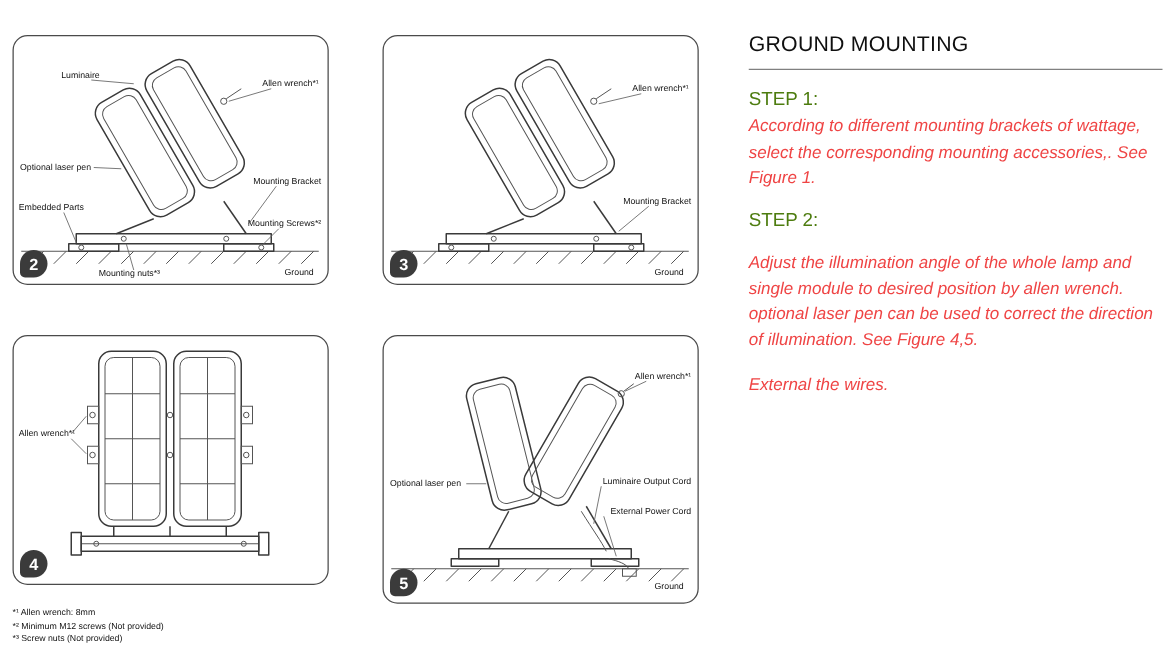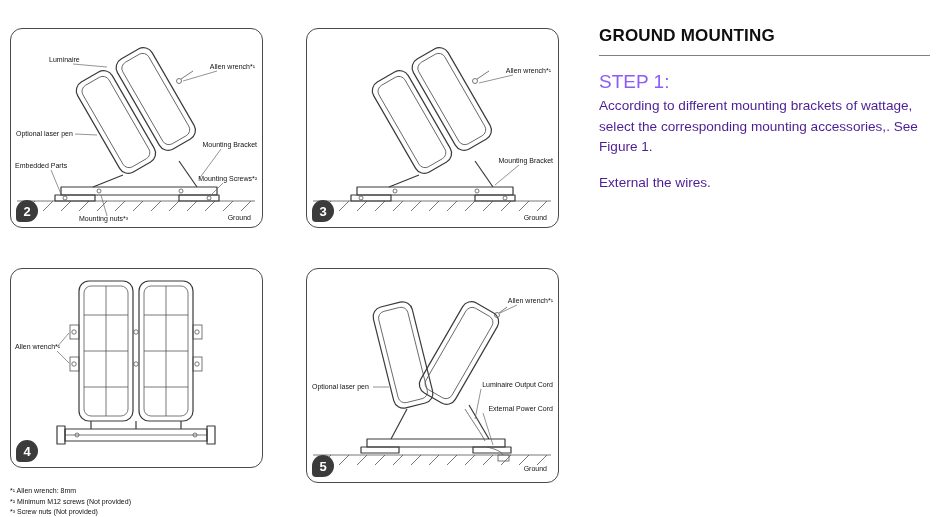--- a/index.html
+++ b/index.html
@@ -18,25 +18,25 @@
            background:#3b3b3b; color:#fff; border-radius:50% 50% 50% 4px;
            display:flex; align-items:center; justify-content:center;
            font-size:13px; font-weight:bold; }
 
   svg .ln     { stroke:#3a3a3a; stroke-width:1.2; fill:none; stroke-linejoin:round; }
   svg .ln2    { stroke:#555;    stroke-width:0.8; fill:none; }
   svg .leader { stroke:#666;    stroke-width:0.7; fill:none; }
   svg text    { font-size:7px; fill:#111; font-family:"Liberation Sans", sans-serif; }
 
   .instructions { position:absolute; left:599px; top:26px; width:331px; }
-  .instr-title  { font-size:17px; font-weight:bold; color:#0f0f0f; letter-spacing:0.2px;
+  .instr-title  { font-size:17px; font-weight:normal; color:#0f0f0f; letter-spacing:0.2px;
                   padding-bottom:9px; border-bottom:1px solid #808080; }
   .step       { margin-top:15px; }
-  .step-label { font-size:19px; color:#8b5cf6; margin-bottom:3px; }
-  .step-text  { font-size:13.6px; line-height:1.52; color:#4c1d95; }
+  .step-label { font-size:15px; color:#4d7c0f; margin-bottom:3px; }
+  .step-text  { font-size:13.6px; line-height:1.52; color:#ef4444;font-style:italic; }
 
   .footnotes { position:absolute; left:10px; top:486px; font-size:7px; line-height:1.5; color:#111; }
 </style>
 </head>
 <body>
 
 <div class="page">
 
   <div class="panel" id="panel-fig2">
     <svg viewBox="0 0 250 197" width="250" height="197">
@@ -219,23 +219,25 @@
 
   <section class="instructions">
     <h1 class="instr-title">GROUND MOUNTING</h1>
 
     <div class="step">
       <div class="step-label">STEP 1:</div>
       <div class="step-text">According to different mounting brackets of wattage, select the corresponding mounting accessories,. See Figure 1.</div>
     </div>
 
     <div class="step">
-    </div>
-
-    <div class="step">
+      <div class="step-label">STEP 2:</div>
+    </div>
+
+    <div class="step">
+      <div class="step-text">Adjust the illumination angle of the whole lamp and single module to desired position by allen wrench. optional laser pen can be used to correct the direction of illumination.  See Figure 4,5.</div>
     </div>
 
     <div class="step">
       <div class="step-text">External the wires.</div>
     </div>
   </section>
 
   <div class="footnotes">
     <div>*¹ Allen wrench: 8mm</div>
     <div>*² Minimum M12 screws (Not provided)</div>

